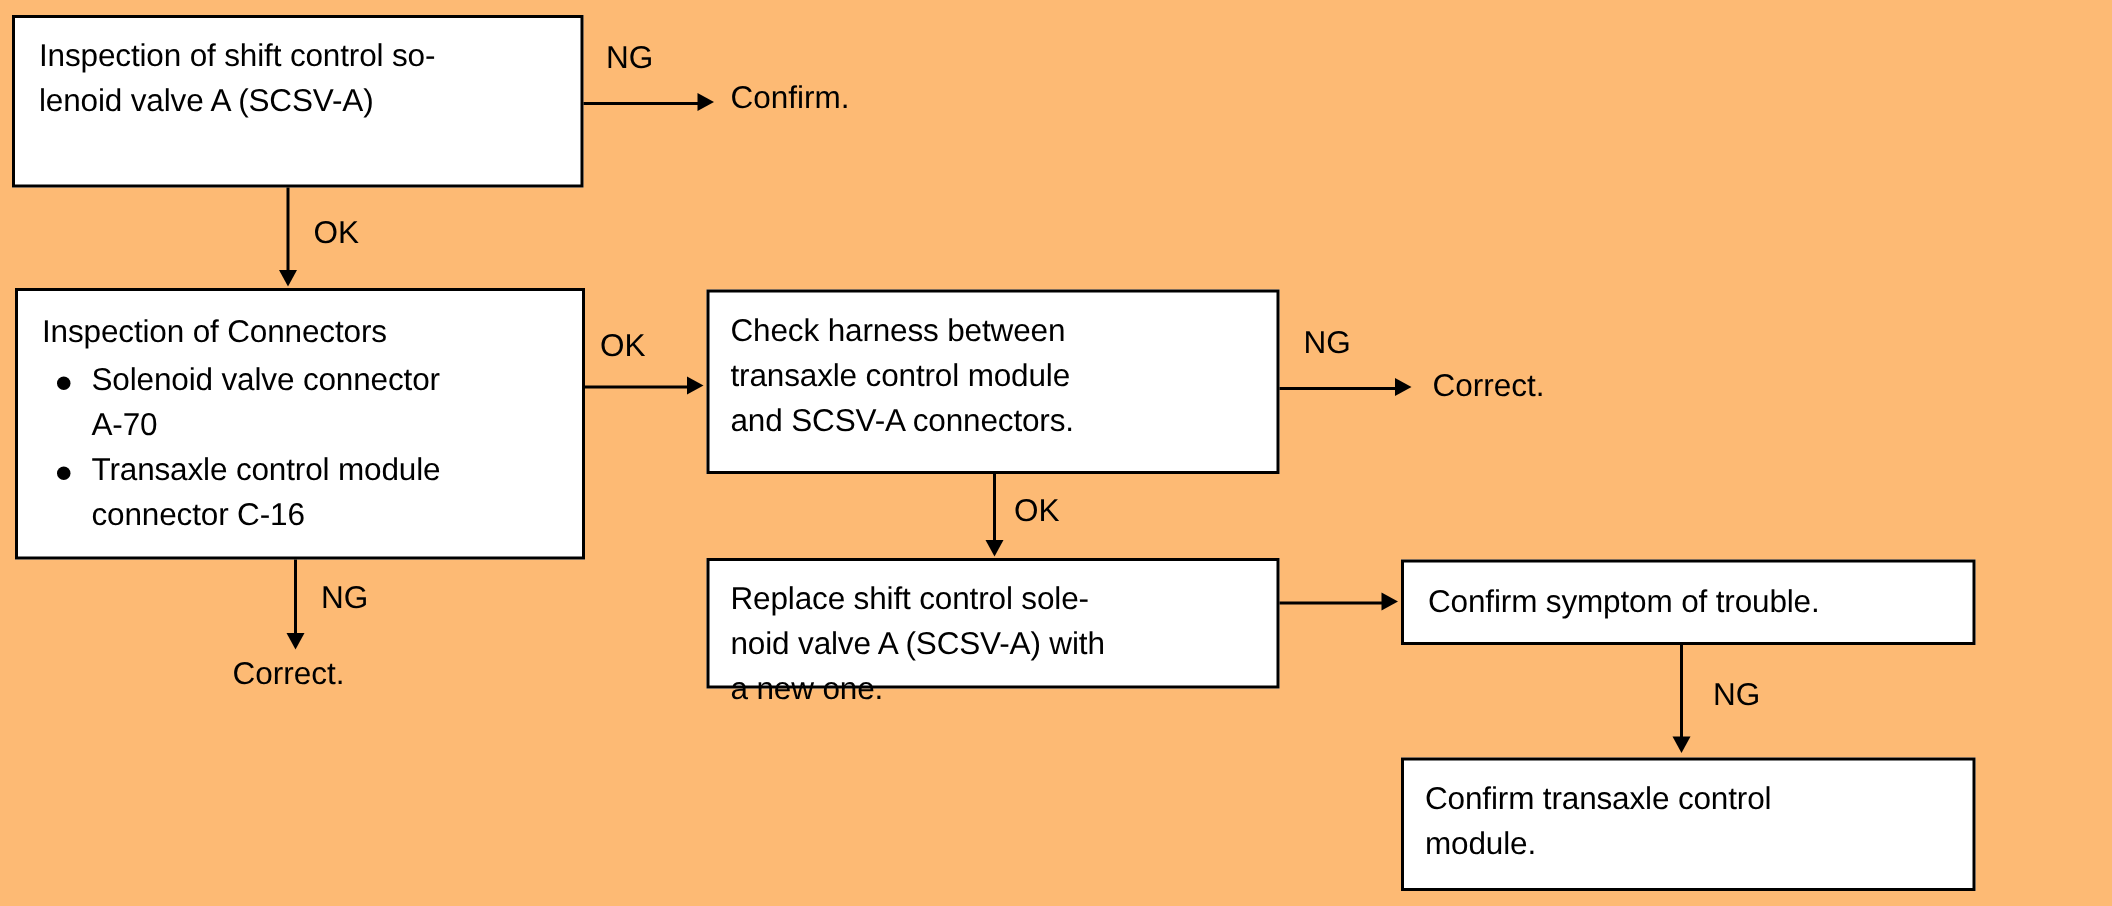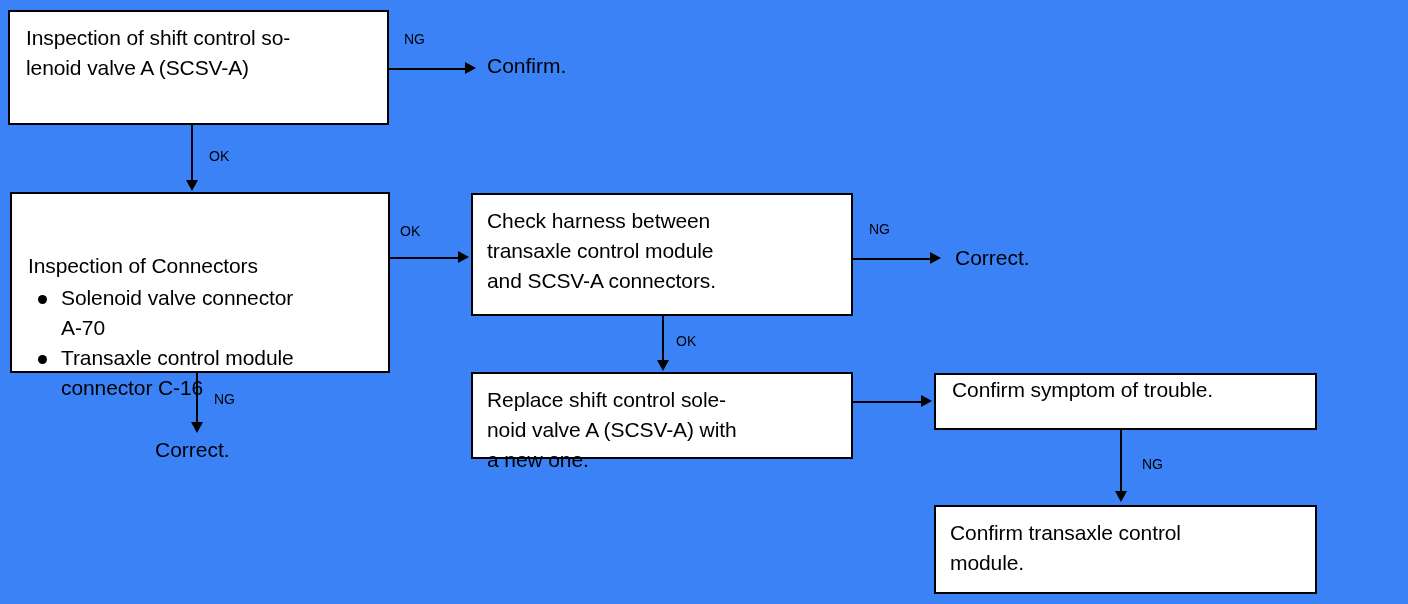--- a/index.html
+++ b/index.html
@@ -4,42 +4,42 @@
 <style>
   html, body {
     margin: 0;
     padding: 0;
     background: #ffffff;
   }
   #canvas {
     position: relative;
     width: 1408px;
     height: 604px;
-    background: #3b82f6;
+    background: #fdba74;
     font-family: "Liberation Sans", sans-serif;
     color: #000000;
     overflow: hidden;
   }
   .node {
     position: absolute;
     box-sizing: border-box;
     border: 2px solid #000000;
     background: #ffffff;
     font-size: 21px;
     line-height: 30px;
     letter-spacing: -0.1px;
   }
   .node .node-text {
     display: block;
     white-space: pre-line;
   }
   .node.pad-a .node-text { padding: 11px 0 0 16px; }
   .node.pad-b .node-text { padding: 13px 0 0 16px; }
   .node.pad-c .node-text { padding: 11px 0 0 14px; }
-  .node.pad-mid { display: flex; }
+  .node.pad-mid { display: flex; align-items: center; }
   .node.pad-mid .node-text { padding: 0 0 0 16px; }
 
   .bullets {
     list-style: none;
     margin: 0;
     padding: 0 0 0 16px;
   }
   .bullets li {
     position: relative;
     padding-left: 33px;
@@ -57,21 +57,21 @@
   }
 
   .plain-text {
     position: absolute;
     font-size: 21px;
     line-height: 26px;
     white-space: nowrap;
   }
   .edge-label {
     position: absolute;
-    font-size: 14px;
+    font-size: 21px;
     line-height: 24px;
     white-space: nowrap;
   }
 
   .ln-h {
     position: absolute;
     height: 0;
     border-top: 2px solid #000000;
   }
   .ln-v {
@@ -109,21 +109,21 @@
   <div class="ln-h" style="left:389px; top:68px; width:78px;"></div>
   <div class="arrow-r" style="left:465px; top:62px;"></div>
   <div class="edge-label" style="left:404px; top:27px;">NG</div>
   <div class="plain-text" style="left:487px; top:53px;">Confirm.</div>
 
   <div class="ln-v" style="left:191px; top:125px; height:56px;"></div>
   <div class="arrow-d" style="left:186px; top:180px;"></div>
   <div class="edge-label" style="left:209px; top:144px;">OK</div>
 
   <div class="node pad-b" style="left:10px; top:192px; width:380px; height:181px;">
-    <span class="node-text" style="padding-bottom:2px;margin-top:44px;">Inspection of Connectors</span>
+    <span class="node-text" style="padding-bottom:2px;">Inspection of Connectors</span>
     <ul class="bullets">
       <li>Solenoid valve connector
 A-70</li>
       <li>Transaxle control module
 connector C-16</li>
     </ul>
   </div>
 
   <div class="ln-h" style="left:390px; top:257px; width:70px;"></div>
   <div class="arrow-r" style="left:458px; top:251px;"></div>

